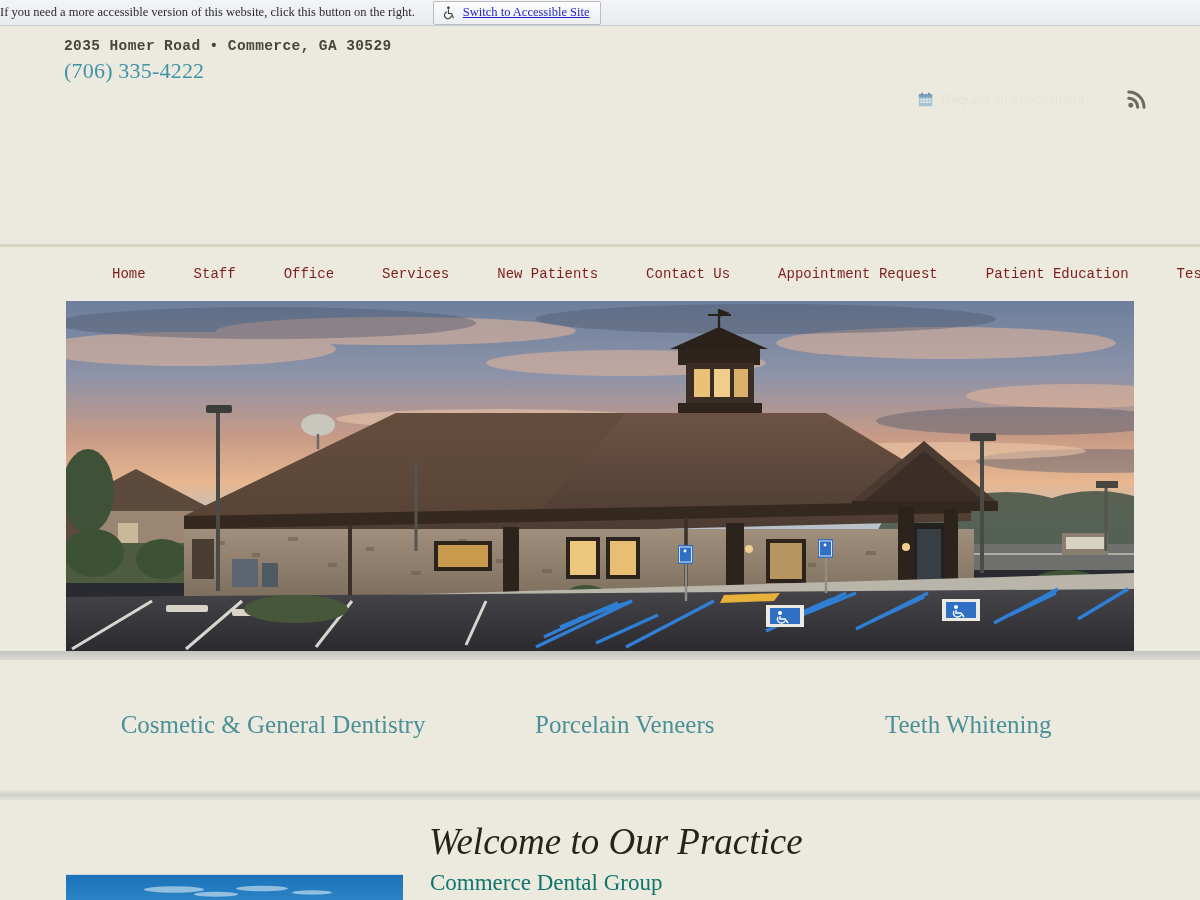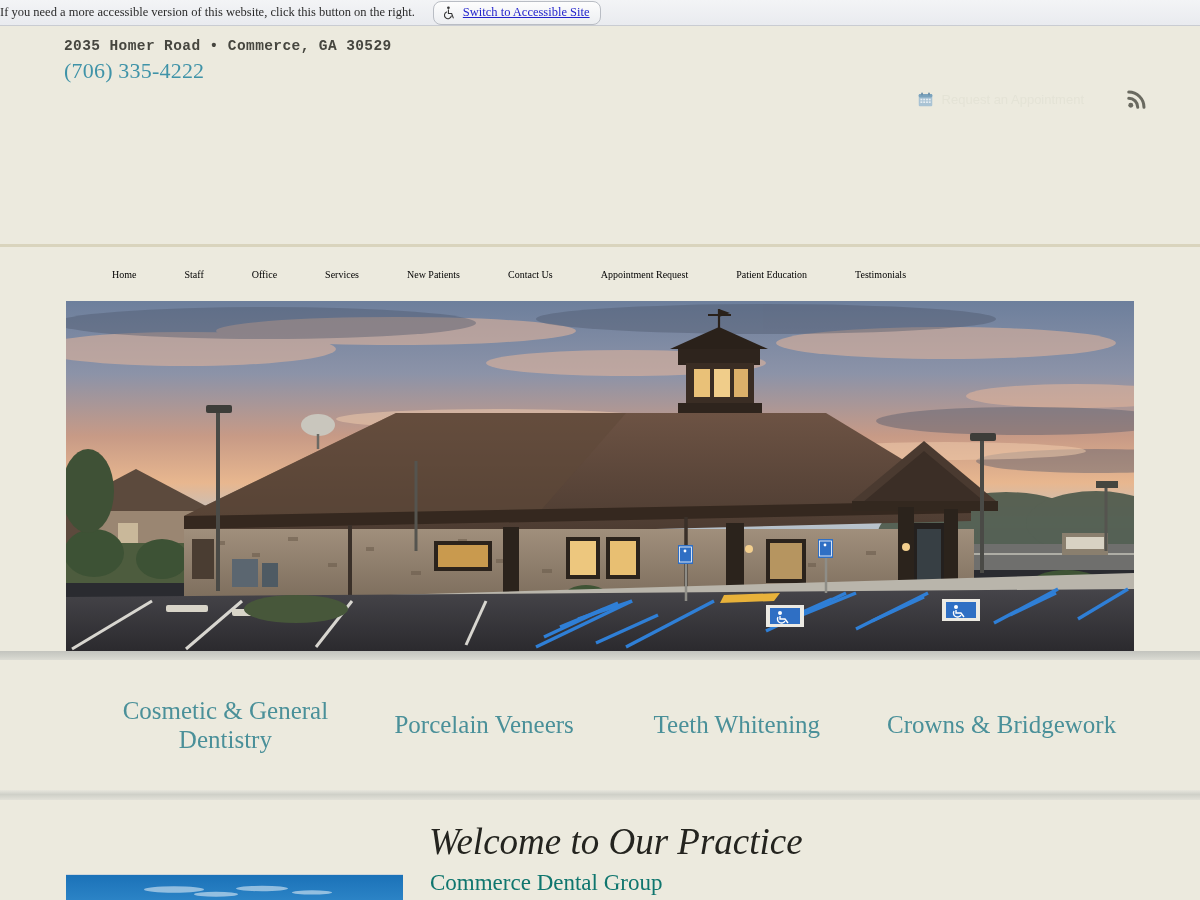--- a/index.html
+++ b/index.html
@@ -30,21 +30,21 @@
     font-family: "Liberation Serif", serif;
     font-size: 12.5px;
     color: #2b2b2b;
     margin-right: 18px;
     white-space: nowrap;
   }
   .access-btn {
     height: 24px;
     background: linear-gradient(#fdfdfd, #eceef1);
     border: 1px solid #b9bdc4;
-    border-radius: 8px;
+    border-radius: 2px;
     display: flex;
     align-items: center;
     gap: 7px;
     padding: 0 10px 0 9px;
     cursor: pointer;
   }
   .wheelchair-ico { width: 13px; height: 14px; display: block; }
   .access-btn-label {
     font-family: "Liberation Serif", serif;
     font-size: 12.5px;
@@ -110,23 +110,23 @@
 
   
   .navbar {
     height: 54px;
     background: #eceade;
     display: flex;
     align-items: center;
     padding-left: 96px;
   }
   .nav-item {
-    font-family: Liberation Serif, serif;
-    font-size: 10px;
-    color: #000000;
+    font-family: Liberation Mono, monospace;
+    font-size: 14px;
+    color: #7f1d1d;
     padding: 0 24px;
     cursor: pointer;
     white-space: nowrap;
   }
   .nav-item:first-child { padding-left: 16px; }
 
   
   .hero-wrap { background: #eceade; padding: 0 0 0 0; }
   .hero {
     width: 1068px;
@@ -508,21 +508,20 @@
     </svg>
   </div>
 </div>
 
 <div class="band-sep"></div>
 
 <div class="services">
   <div class="svc svc-1">Cosmetic &amp; General Dentistry</div>
   <div class="svc svc-2">Porcelain Veneers</div>
   <div class="svc svc-3">Teeth Whitening</div>
-  <div class="svc svc-4">Crowns &amp; Bridgework</div>
 </div>
 
 <div class="band-sep2"></div>
 
 <div class="welcome">
   <div class="welcome-title">Welcome to Our Practice</div>
   <div class="welcome-sub">Commerce Dental Group</div>
   <div class="sky-img">
     <svg viewBox="0 0 337 30" preserveAspectRatio="none">
       <defs>

